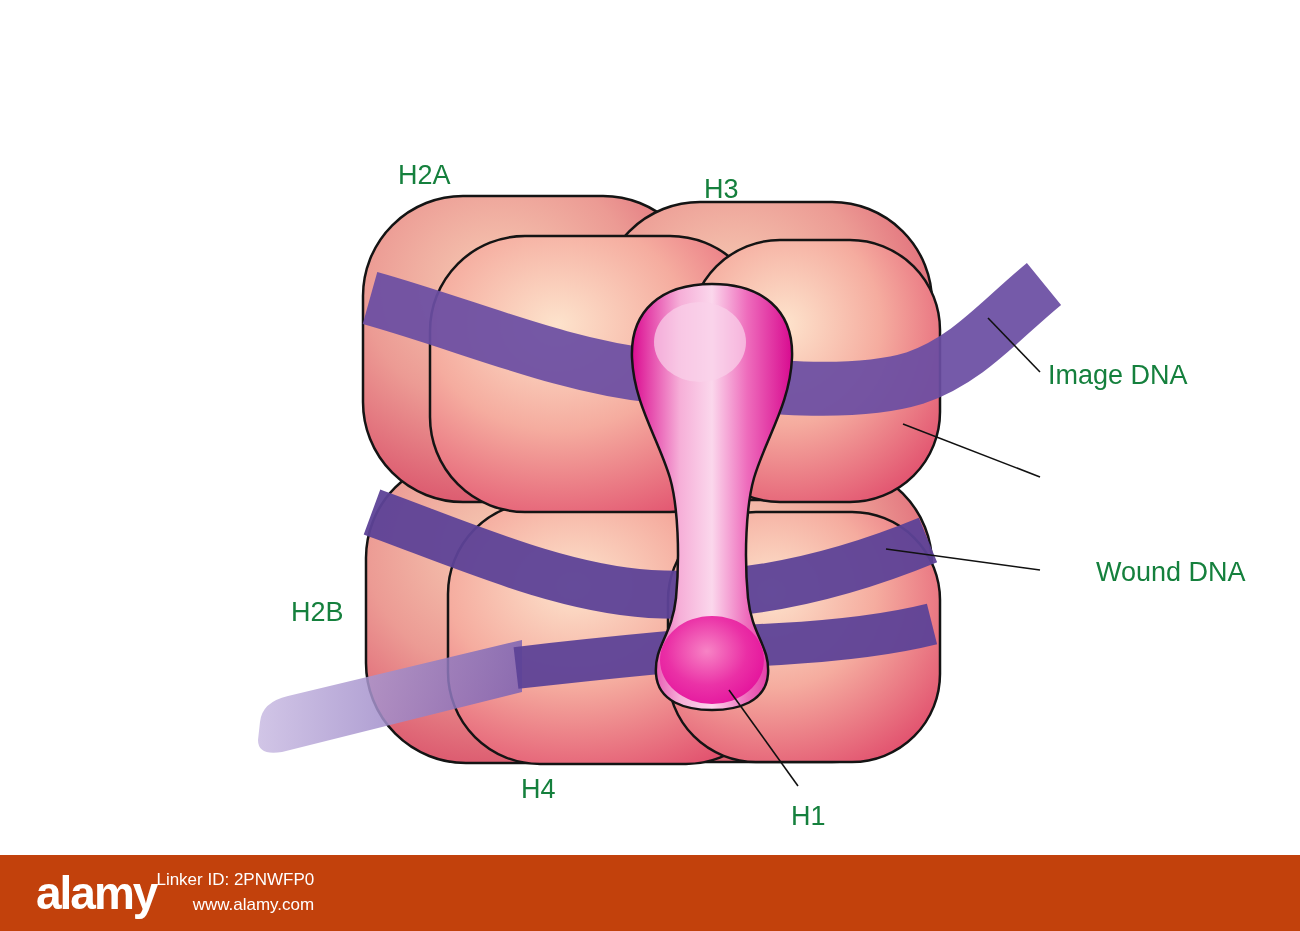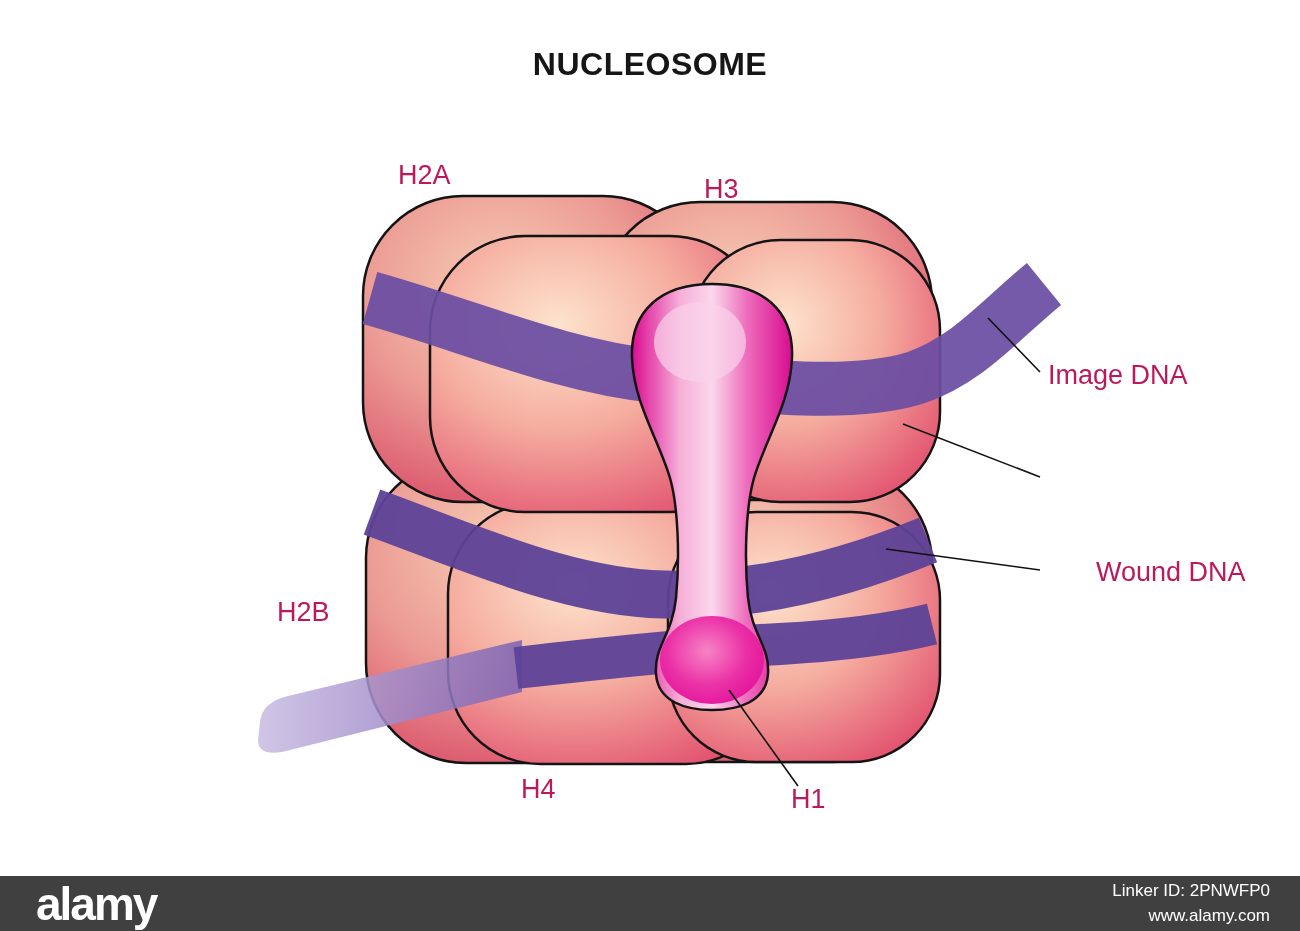--- a/index.html
+++ b/index.html
@@ -25,41 +25,40 @@
   }
   .art {
     position: absolute;
     left: 0; top: 0;
     width: 1300px;
     height: 931px;
   }
   .lbl {
     position: absolute;
     font-size: 27px;
-    color: #be185d;
+    color: #15803d;
     white-space: nowrap;
   }
   .lbl-h2a    { left: 398px;  top: 160px; }
   .lbl-h3     { left: 704px;  top: 174px; }
   .lbl-linker { left: 1048px; top: 360px; }
   .lbl-core   { left: 1048px; top: 463px; }
   .lbl-wound  { left: 1096px; top: 557px; }
-  .lbl-h2b    { left: 277px;  top: 597px; }
+  .lbl-h2b    { left: 291px;  top: 597px; }
   .lbl-h4     { left: 521px;  top: 774px; }
-  .lbl-h1     { left: 791px;  top: 784px; }
+  .lbl-h1     { left: 791px;  top: 801px; }
   .credit-bar {
     position: absolute;
     left: 0;
     bottom: 0;
     width: 100%;
-    height: 55px;
-    background: #404040;
+    height: 76px;
+    background: #c2410c;
     display: flex;
     align-items: center;
-    justify-content: space-between;
     padding: 0 30px 0 36px;
   }
   .brand {
     color: #ffffff;
     font-size: 46px;
     font-weight: 700;
     letter-spacing: -2px;
     line-height: 1;
   }
   .credit-right {
@@ -67,21 +66,20 @@
     color: #ffffff;
     font-size: 17px;
     line-height: 1.45;
   }
 </style>
 </head>
 <body>
 
 <div class="stage">
 
-  <h1 class="title">NUCLEOSOME</h1>
 
   <svg class="art" viewBox="0 0 1300 931" xmlns="http://www.w3.org/2000/svg">
     <defs>
       <radialGradient id="blobFront" cx="38%" cy="32%" r="80%">
         <stop offset="0%" stop-color="#FDE3CC"></stop>
         <stop offset="48%" stop-color="#F5AC9F"></stop>
         <stop offset="100%" stop-color="#E14F6D"></stop>
       </radialGradient>
       <radialGradient id="blobBack" cx="40%" cy="30%" r="80%">
         <stop offset="0%" stop-color="#F7CDB5"></stop>

